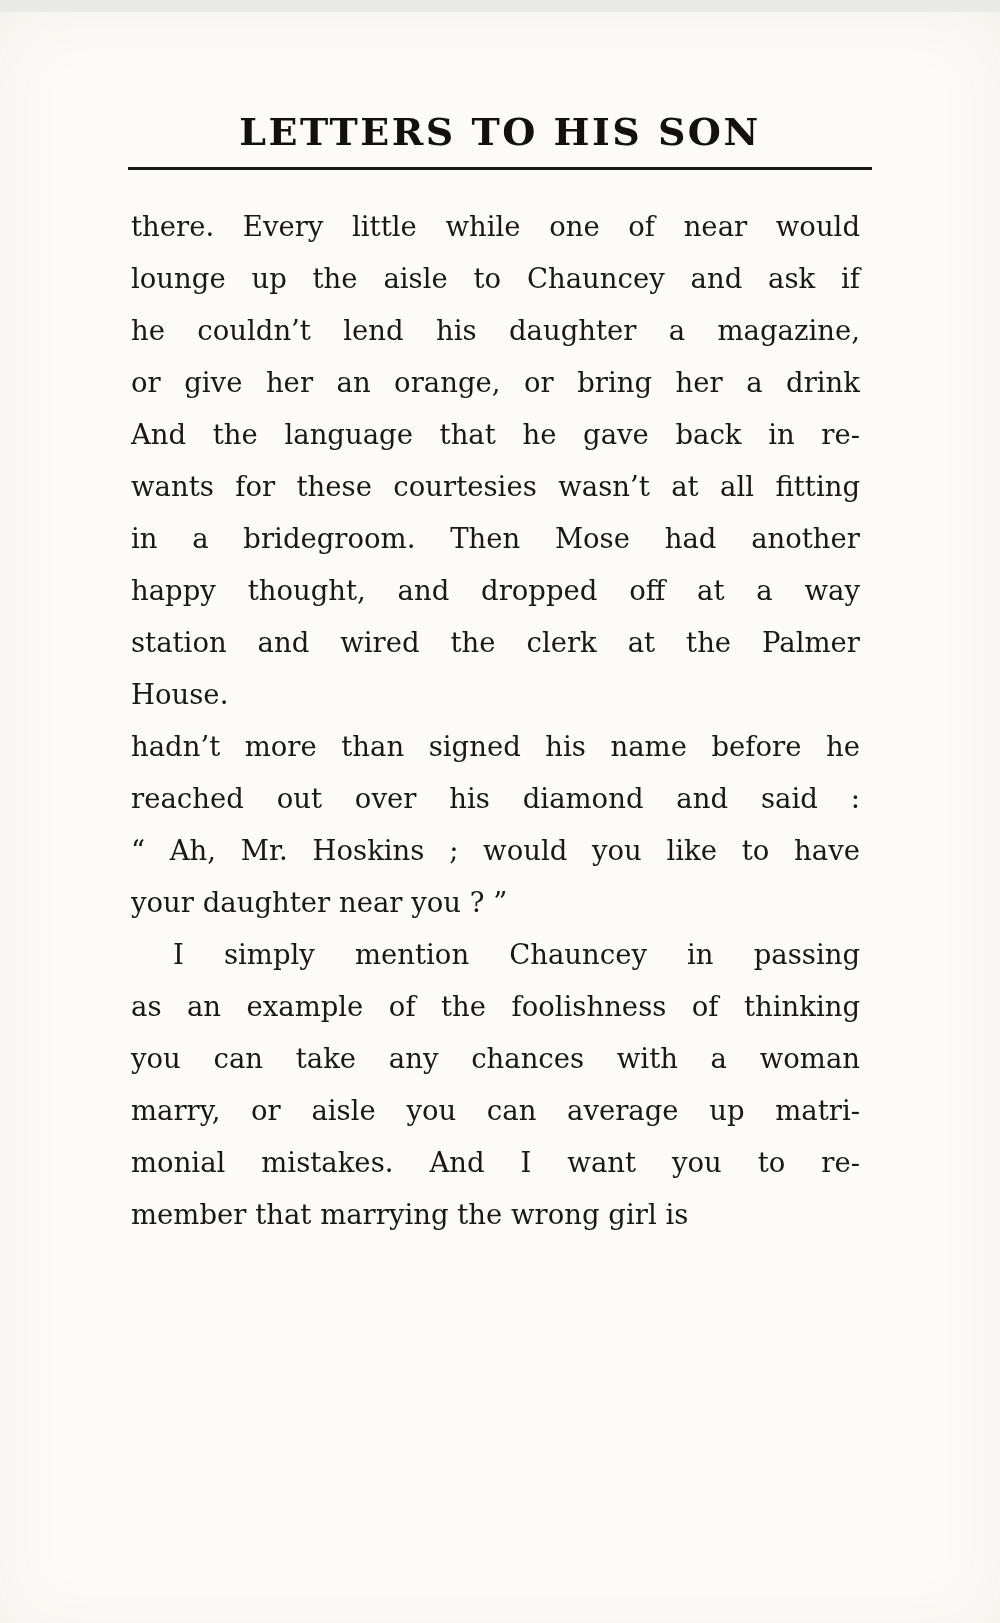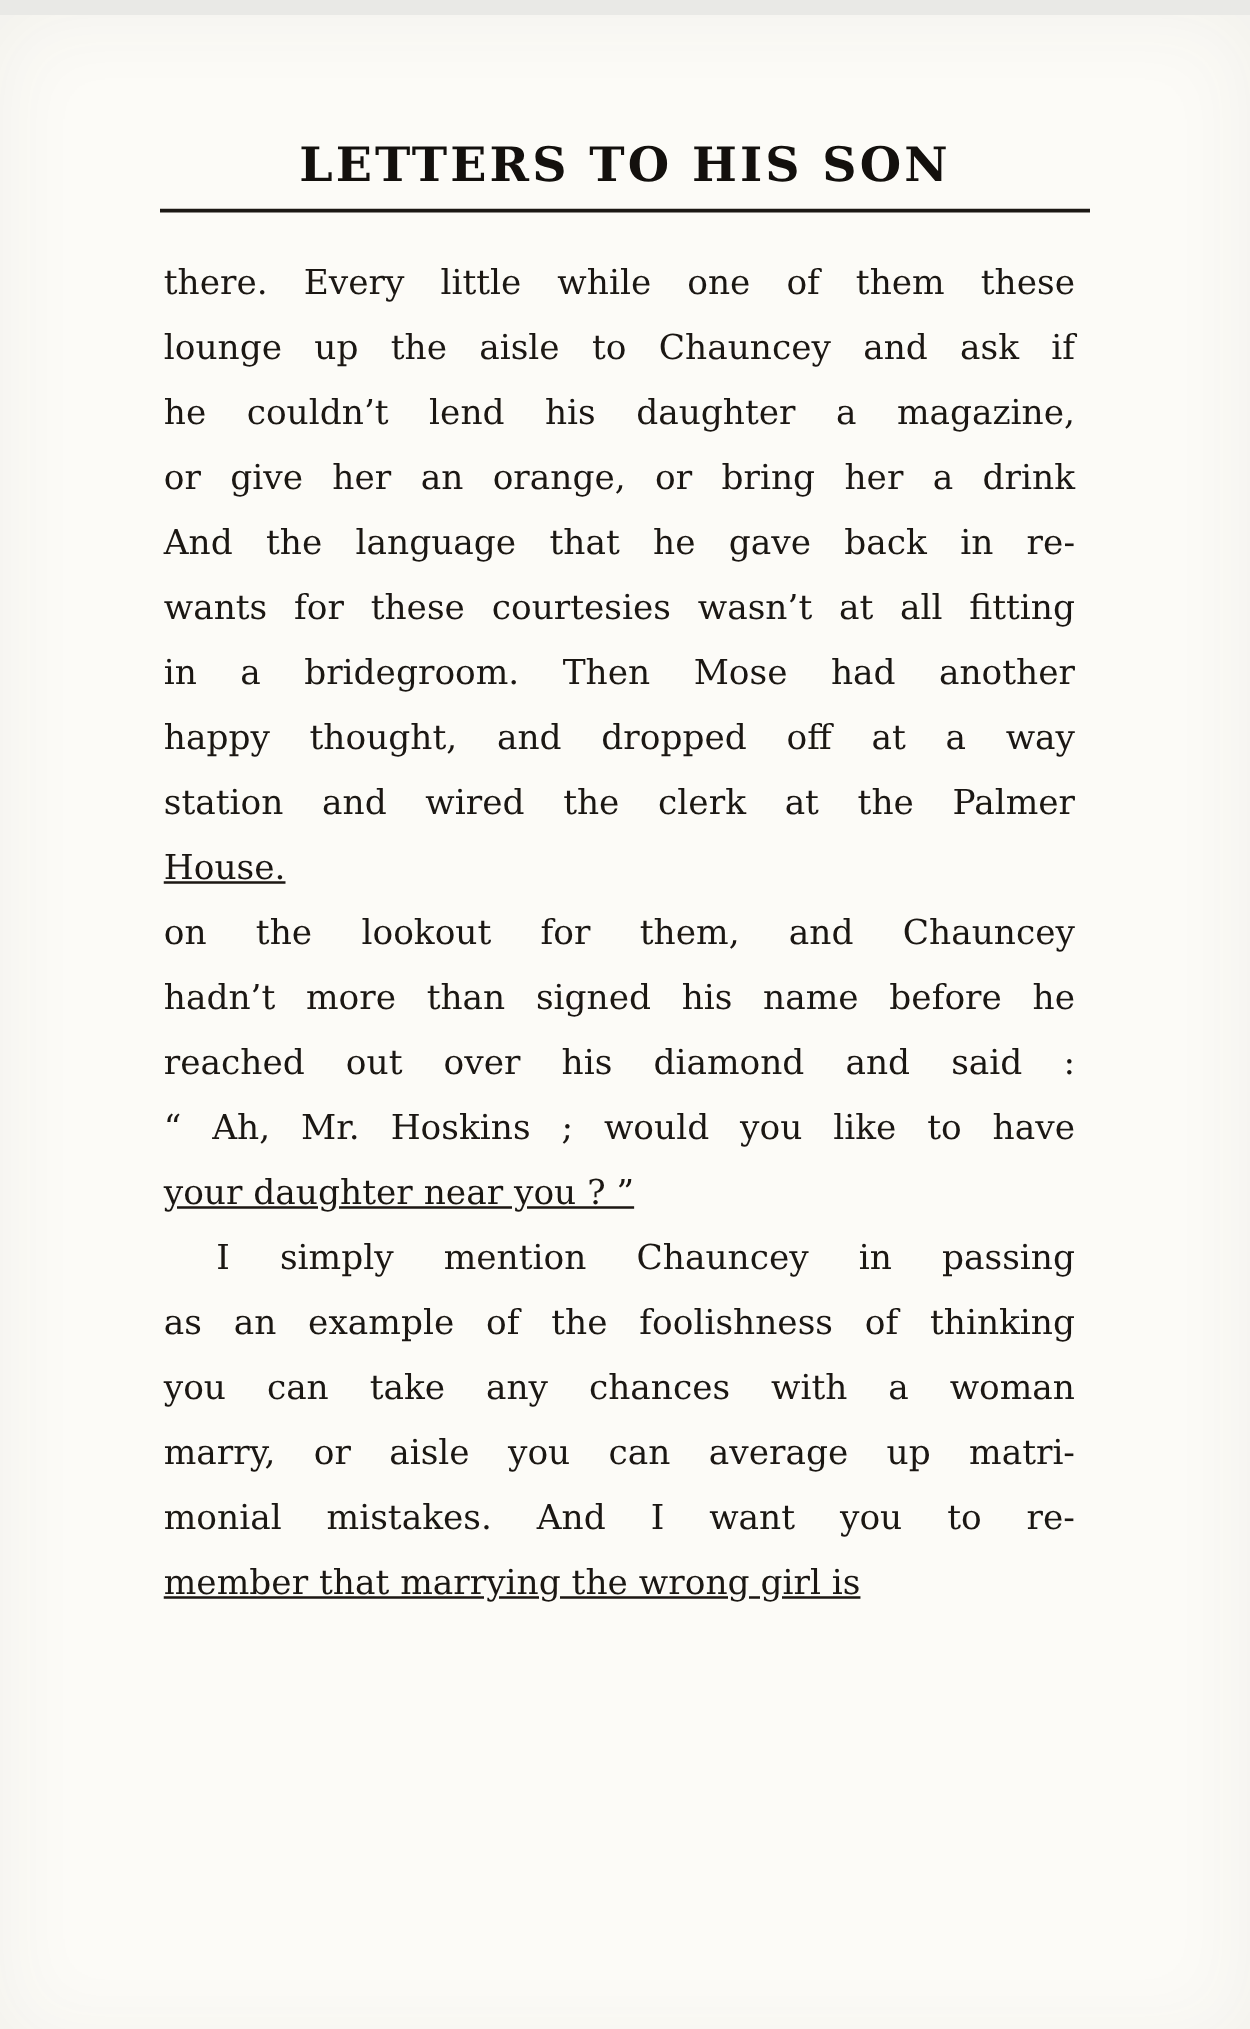--- a/index.html
+++ b/index.html
@@ -42,21 +42,20 @@
   }
   .line {
     font-size: 27.5px;
     line-height: 52px;
     text-align: justify;
     text-align-last: justify;
     color: #1b1713;
   }
   .line.last {
     text-align-last: left;
-    text-decoration: underline;
   }
   .line.indent {
     text-indent: 42px;
   }
   .folio {
     margin-top: 24px;
     text-align: center;
     font-size: 29px;
     letter-spacing: 7px;
     color: #1b1713;
@@ -66,33 +65,32 @@
 <body>
 
 <div class="page">
   <div>
     <h1 class="header-title">LETTERS TO HIS SON</h1>
     <div class="header-rule"></div>
   </div>
 
   <div class="body-text" id="body-text">
       <div class="paragraph">
-        <div class="line">there.  Every little while one of them these</div>
+        <div class="line">there.  Every little while one of near would</div>
         <div class="line">lounge up the aisle to Chauncey and ask if</div>
         <div class="line">he couldn’t lend his daughter a magazine,</div>
         <div class="line">or give her an orange, or bring her a drink</div>
         <div class="line">And the language that he gave back in re-</div>
         <div class="line">wants for these courtesies wasn’t at all fitting</div>
         <div class="line">in a bridegroom.  Then Mose had another</div>
         <div class="line">happy thought, and dropped off at a way</div>
         <div class="line">station and wired the clerk at the Palmer</div>
         <div class="line last">House.</div>
       </div>
       <div class="paragraph">
-        <div class="line">on the lookout for them, and Chauncey</div>
         <div class="line">hadn’t more than signed his name before he</div>
         <div class="line">reached out over his diamond and said :</div>
         <div class="line">“ Ah, Mr. Hoskins ; would you like to have</div>
         <div class="line last">your daughter near you ? ”</div>
       </div>
       <div class="paragraph">
         <div class="line indent">I simply mention Chauncey in passing</div>
         <div class="line">as an example of the foolishness of thinking</div>
         <div class="line">you can take any chances with a woman</div>
         <div class="line">marry, or aisle you can average up matri-</div>

